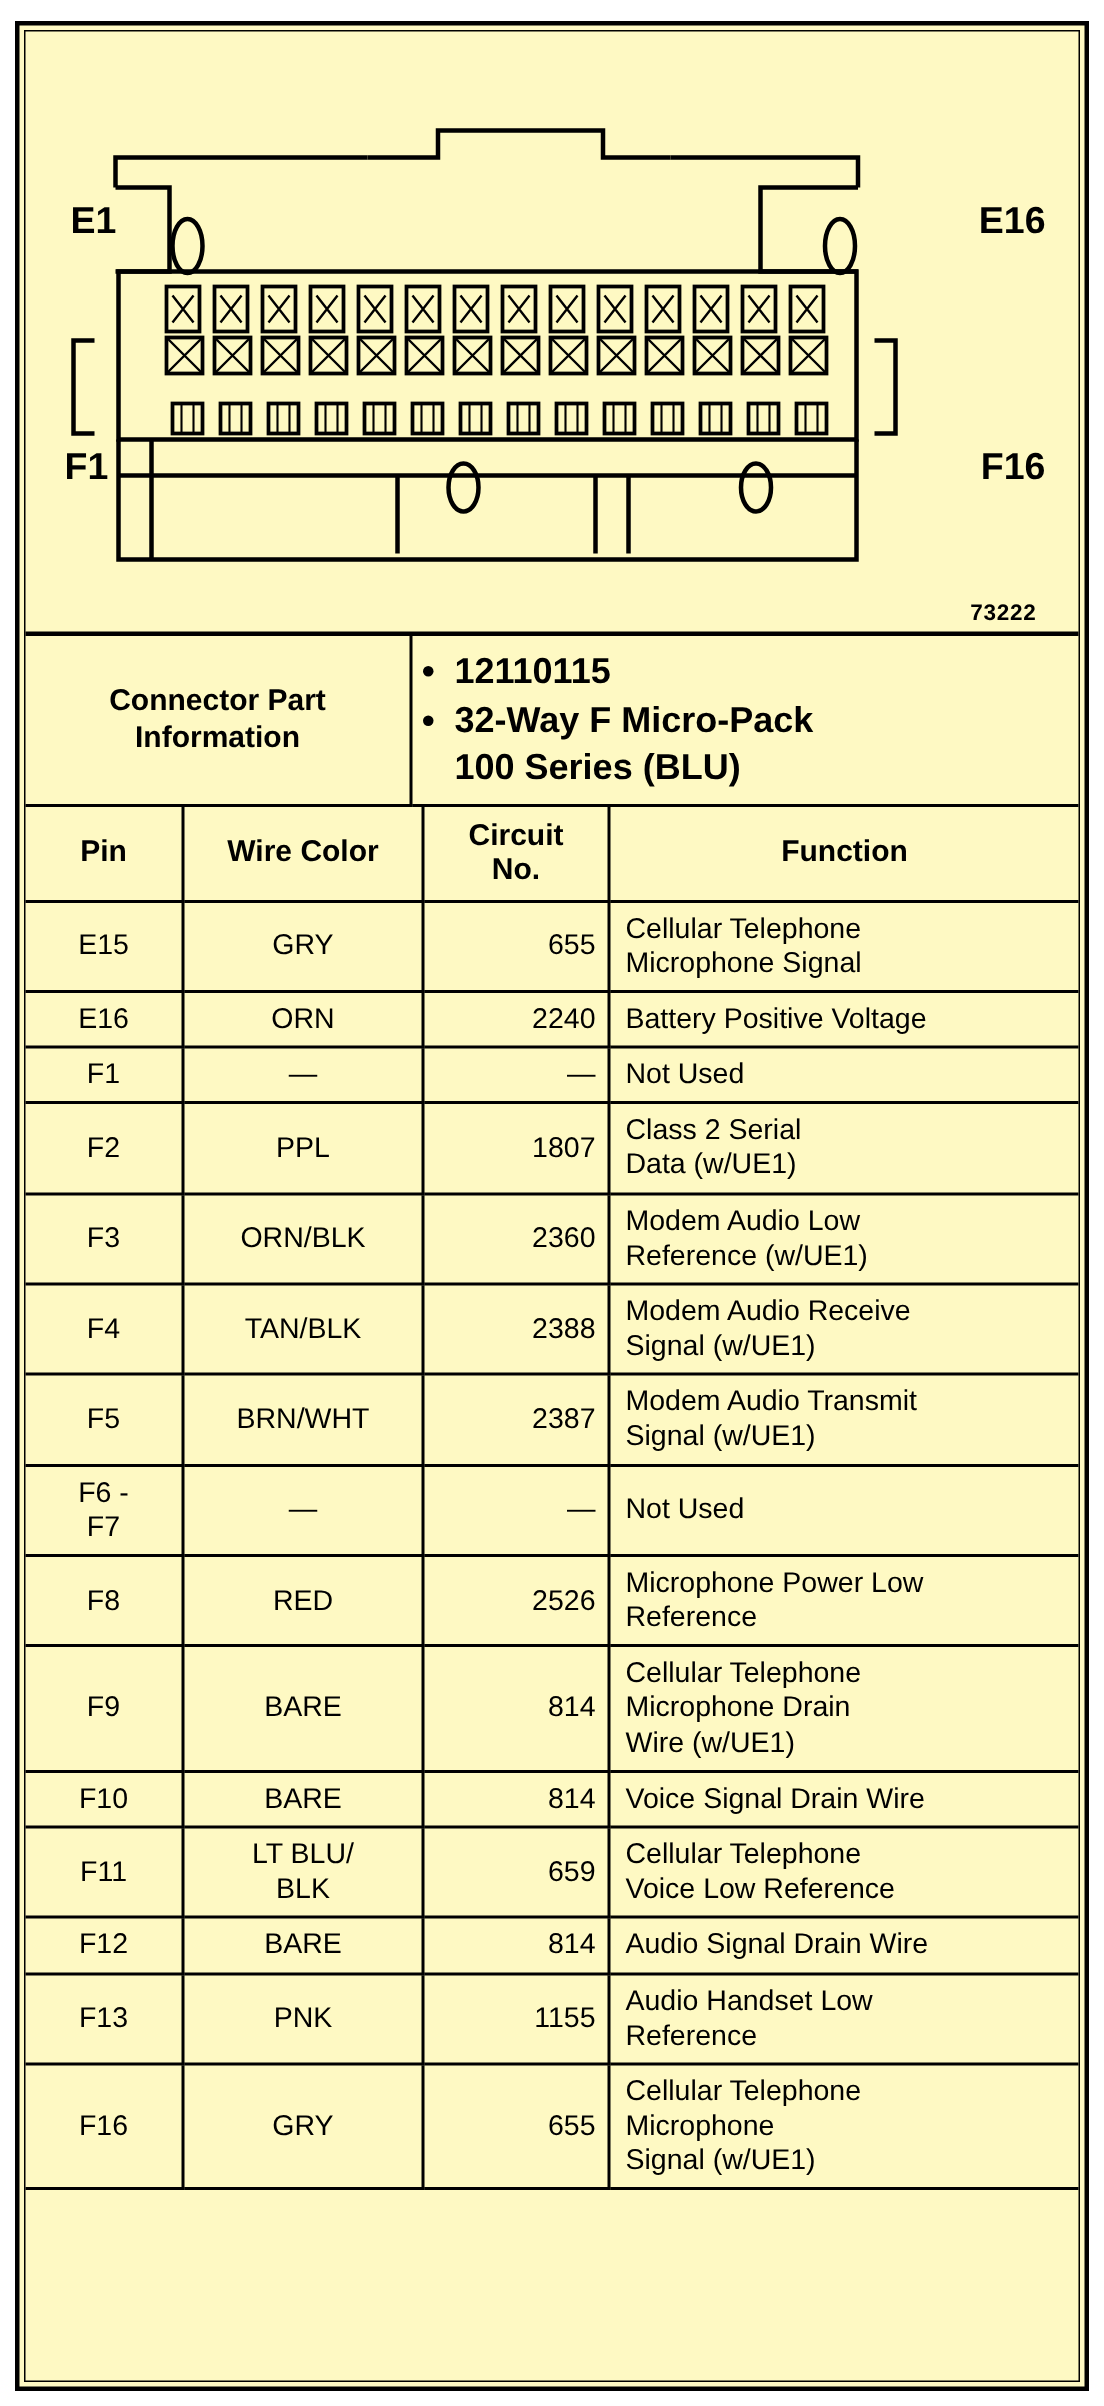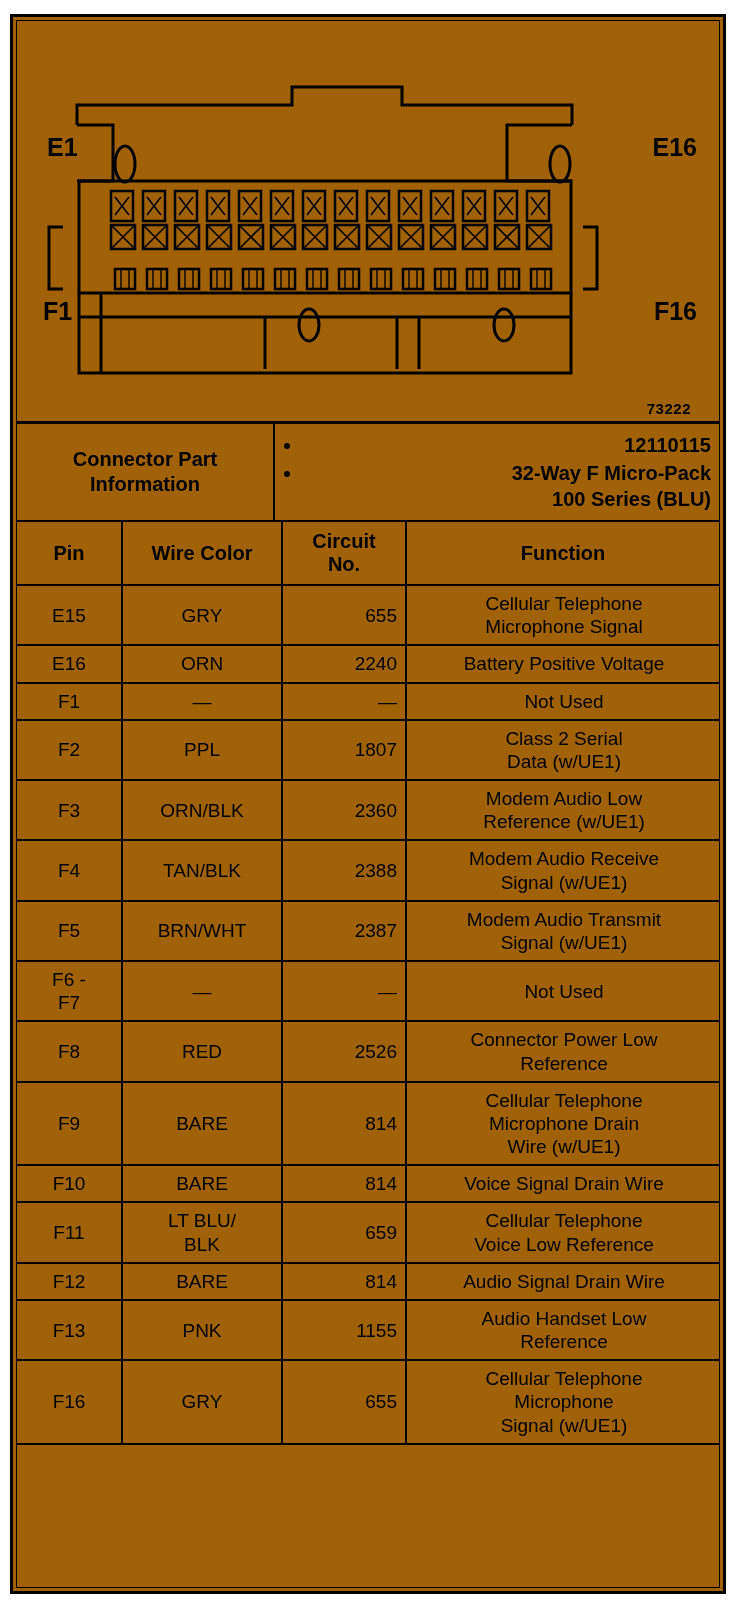--- a/index.html
+++ b/index.html
@@ -18,21 +18,21 @@
     overflow: hidden;
   }
   
   .outer-frame {
     position: absolute;
     left: 10px;
     top: 14px;
     right: 10px;
     bottom: 10px;
     border: 3px solid #000;
-    background: #a16207;
+    background: #fef9c3;
   }
   .inner-area {
     position: absolute;
     left: 3px;
     top: 3px;
     right: 3px;
     bottom: 3px;
     border: 1px solid #000;
   }
 
@@ -89,24 +89,23 @@
   .cpi-table td:last-child { border-right: none; }
   .cpi-label {
     width: 240px;
     text-align: center;
     font-weight: bold;
     font-size: 20px;
     line-height: 1.25;
   }
   .cpi-values {
     font-weight: bold;
-    font-size: 20px;
+    font-size: 24px;
     line-height: 1.3;
     padding-left: 6px;
-    text-align: right;
   }
   .cpi-values ul {
     margin: 0;
     padding: 0 0 0 22px;
     list-style: disc;
   }
   .cpi-values li { margin: 2px 0; }
 
   .pin-table { border-top: none; }
   .pin-table th, .pin-table td {
@@ -121,21 +120,21 @@
   .pin-table th {
     font-weight: bold;
     text-align: center;
     font-size: 20px;
     line-height: 1.15;
     padding: 8px 4px;
   }
   .col-pin   { width: 96px;  text-align: center; }
   .col-wire  { width: 150px; text-align: center; }
   .col-circ  { width: 114px; text-align: right; }
-  .col-func  { text-align: center; }
+  .col-func  { text-align: left; }
   .pin-table td { line-height: 1.22; }
   .pin-table td.col-func { padding-left: 10px; }
   .nowrap-pre { white-space: pre-line; }
 </style>
 </head>
 <body>
 
 <div class="page">
   <div class="outer-frame">
     <div class="inner-area">
@@ -359,21 +358,21 @@
               <td class="col-pin nowrap-pre">F6 -
 F7</td>
               <td class="col-wire nowrap-pre">—</td>
               <td class="col-circ nowrap-pre">—</td>
               <td class="col-func nowrap-pre">Not Used</td>
             </tr>
             <tr>
               <td class="col-pin nowrap-pre">F8</td>
               <td class="col-wire nowrap-pre">RED</td>
               <td class="col-circ nowrap-pre">2526</td>
-              <td class="col-func nowrap-pre">Connector Power Low
+              <td class="col-func nowrap-pre">Microphone Power Low
 Reference</td>
             </tr>
             <tr>
               <td class="col-pin nowrap-pre">F9</td>
               <td class="col-wire nowrap-pre">BARE</td>
               <td class="col-circ nowrap-pre">814</td>
               <td class="col-func nowrap-pre">Cellular Telephone
 Microphone Drain
 Wire (w/UE1)</td>
             </tr>

